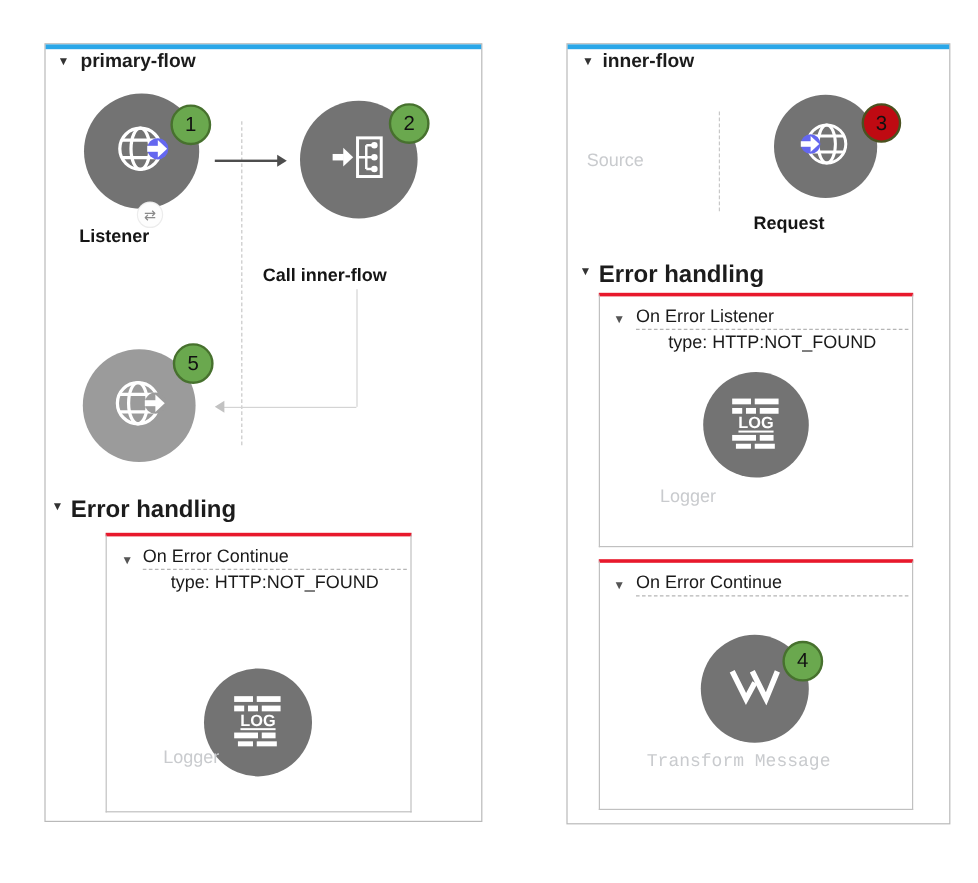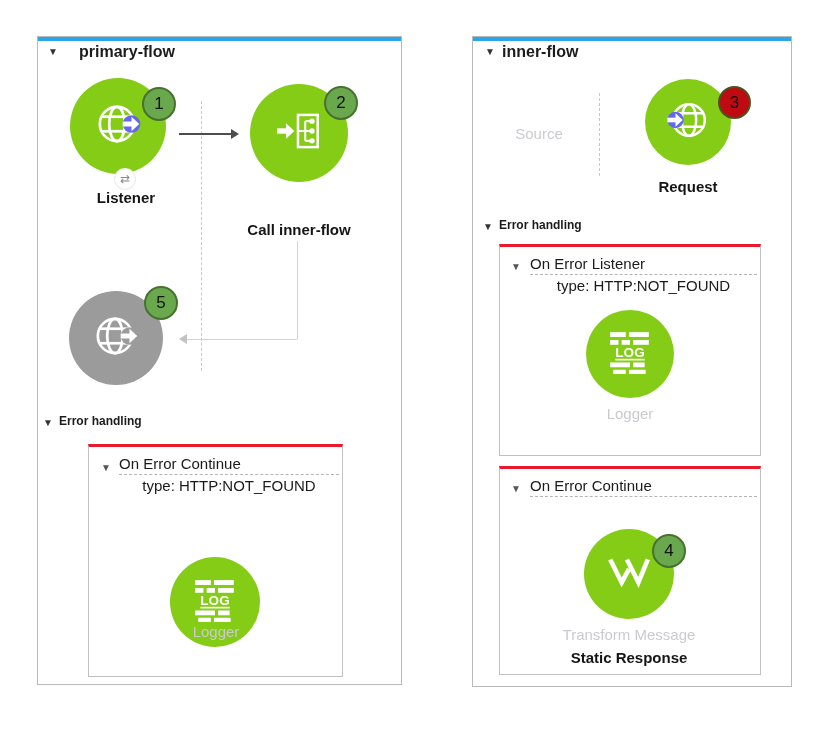--- a/index.html
+++ b/index.html
@@ -4,55 +4,55 @@
 <style>
   html,body{margin:0;padding:0;background:#ffffff;}
   #canvas{position:relative;width:815px;height:736px;background:#ffffff;overflow:hidden;
           font-family:"Liberation Sans", sans-serif;color:#1c1c1c;}
   .panel{position:absolute;background:#ffffff;border:1px solid #b9b9b9;}
   .bluebar{position:absolute;left:0;top:0;right:0;height:4px;background:#2aa7e8;}
   .flow-title{position:absolute;font-size:16px;font-weight:600;color:#1c1c1c;white-space:nowrap;}
   .tri{position:absolute;font-size:10px;color:#333;line-height:10px;}
   .tri-gray{color:#555;}
   .circle{position:absolute;border-radius:50%;display:flex;align-items:center;justify-content:center;}
-  .c-blue{background:#84cc16;}
+  .c-blue{background:#737373;}
   .c-gray{background:#9b9b9b;}
   .badge{position:absolute;border-radius:50%;display:flex;align-items:center;justify-content:center;
          font-size:17px;color:#111;}
   .b-green{background:#6aa84e;border:2px solid #47712e;}
   .b-red{background:#bf0a12;border:2px solid #4a5220;}
-  .lbl{position:absolute;text-align:center;font-size:15px;white-space:nowrap;}
+  .lbl{position:absolute;font-size:15px;white-space:nowrap;}
   .lbl-name{color:#151515;font-weight:600;}
   .lbl-muted{color:#c9cbce;font-weight:400;}
   .vdash{position:absolute;width:0;border-left:1px dashed #c8c8c8;}
   .hline-dark{position:absolute;height:2px;background:#4d4d4d;}
   .ah-right{position:absolute;width:0;height:0;border-left:8px solid #4d4d4d;
             border-top:5px solid transparent;border-bottom:5px solid transparent;}
   .eline-v{position:absolute;width:0;border-left:1px solid #d4d4d4;}
   .eline-h{position:absolute;height:0;border-top:1px solid #d4d4d4;}
   .ah-left-light{position:absolute;width:0;height:0;border-right:8px solid #c2c2c2;
             border-top:5px solid transparent;border-bottom:5px solid transparent;}
   .errbox{position:absolute;background:#fff;border:1px solid #c0c0c0;border-top:3px solid #e8192c;}
   .errhead{position:absolute;left:30px;right:3px;top:7px;font-size:15px;line-height:19px;color:#1a1a1a;}
   .errhead .scopeline{display:block;border-bottom:1px dashed #b5b5b5;padding-bottom:1px;white-space:nowrap;}
   .errhead .typeline{display:block;white-space:nowrap;padding-top:1px;text-align:center;}
   .bubble{position:absolute;width:20px;height:20px;border-radius:50%;background:#fdfdfd;
           box-shadow:0 0 0 1px #ececec;display:flex;align-items:center;justify-content:center;
           font-size:12px;color:#8a8a8a;line-height:20px;}
-  .section-title{position:absolute;font-size:12px;font-weight:600;color:#1c1c1c;white-space:nowrap;}
+  .section-title{position:absolute;font-size:20px;font-weight:600;color:#1c1c1c;white-space:nowrap;}
 </style>
 </head>
 <body>
 
 <div id="canvas">
 
   <div class="panel" style="left:37px;top:36px;width:363px;height:647px;">
     <div class="bluebar"></div>
     <span class="tri" style="left:10px;top:10px;">▼</span>
-    <div class="flow-title" style="left:41px;top:6px;">primary-flow</div>
+    <div class="flow-title" style="left:29px;top:6px;">primary-flow</div>
 
     <div class="vdash" style="left:163px;top:64px;height:270px;"></div>
 
     <div class="circle c-blue" style="left:32px;top:41px;width:96px;height:96px;">
       <span>
         <svg viewBox="0 0 52 52" width="54" height="54">
           <g stroke="#ffffff" stroke-width="2.6" fill="none">
             <circle cx="25" cy="26" r="16.5"></circle>
             <ellipse cx="25" cy="26" rx="7.5" ry="16.5"></ellipse>
             <line x1="10" y1="19" x2="40" y2="19"></line>
@@ -226,18 +226,17 @@
         <span>
           <svg viewBox="0 0 44 30" width="46" height="32">
             <g stroke="#ffffff" stroke-width="4.4" fill="none">
               <path d="M4 3 L15 25 L22 12"></path>
               <path d="M20 3 L31 25 L40 3"></path>
             </g>
           </svg>
         </span>
       </div>
       <div class="badge b-green" style="left:152px;top:65px;width:30px;height:30px;">4</div>
-      <div class="lbl lbl-muted" style="left:39px;top:157px;width:180px;">Transform Message</div>
-      <div class="lbl lbl-name" style="left:39px;top:180px;width:180px;">Static Response</div>
+      <div class="lbl lbl-muted" style="left:39px;top:157px;width:180px;font-family:Liberation Mono, monospace;">Transform Message</div>
     </div>
   </div>
 
 </div>
 
 </body></html>

